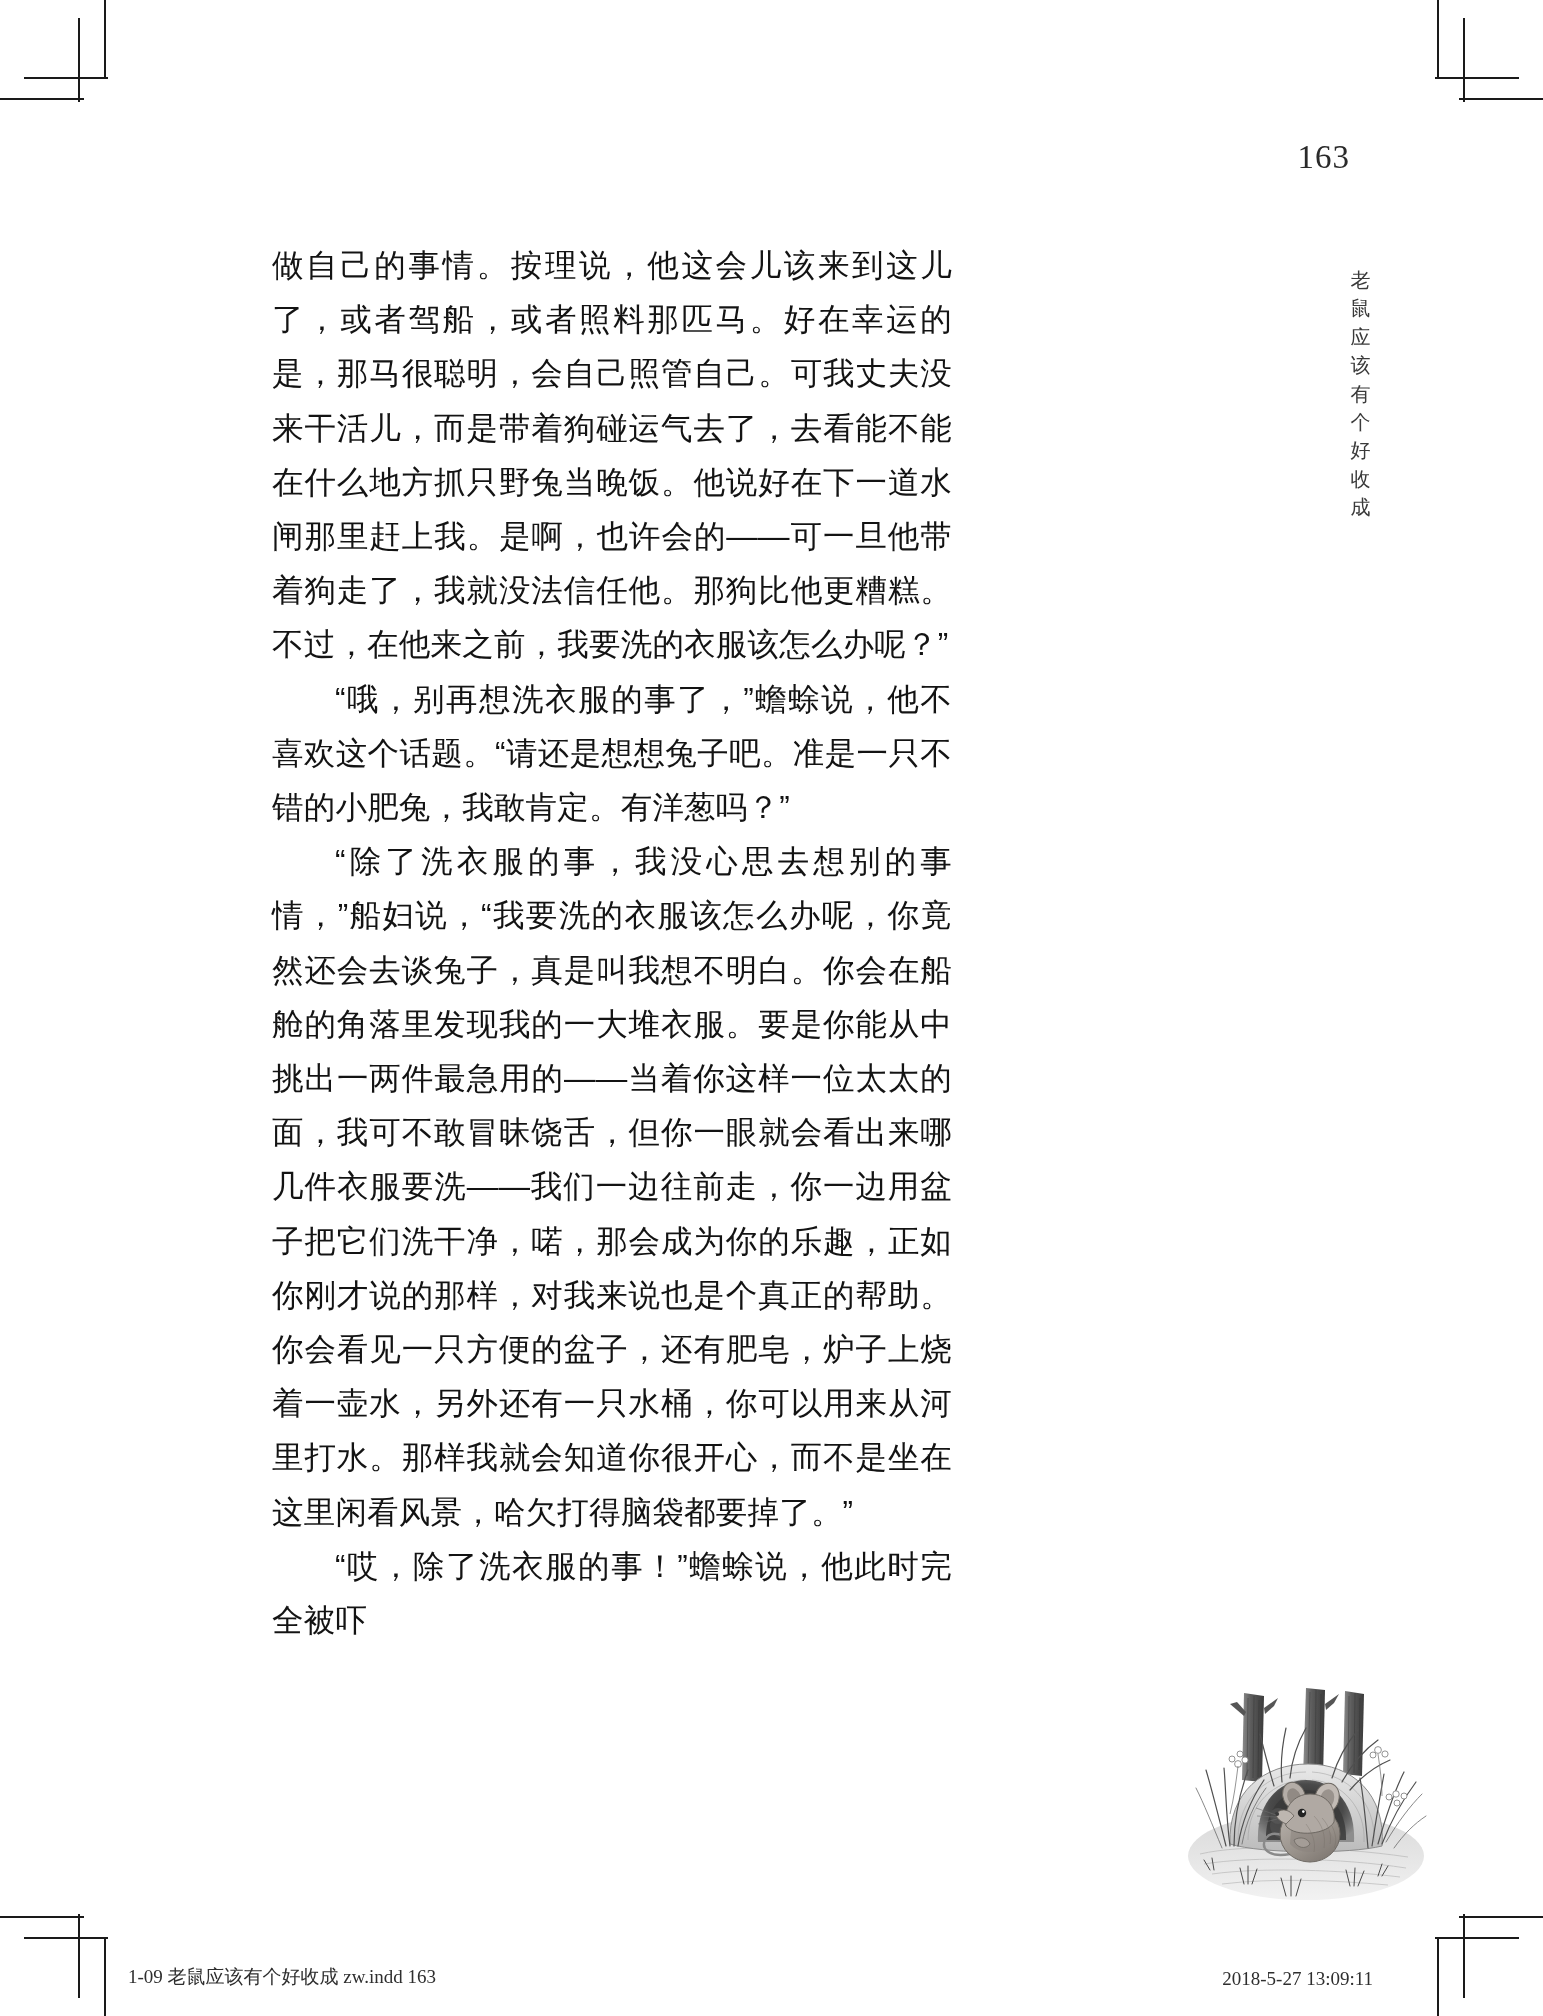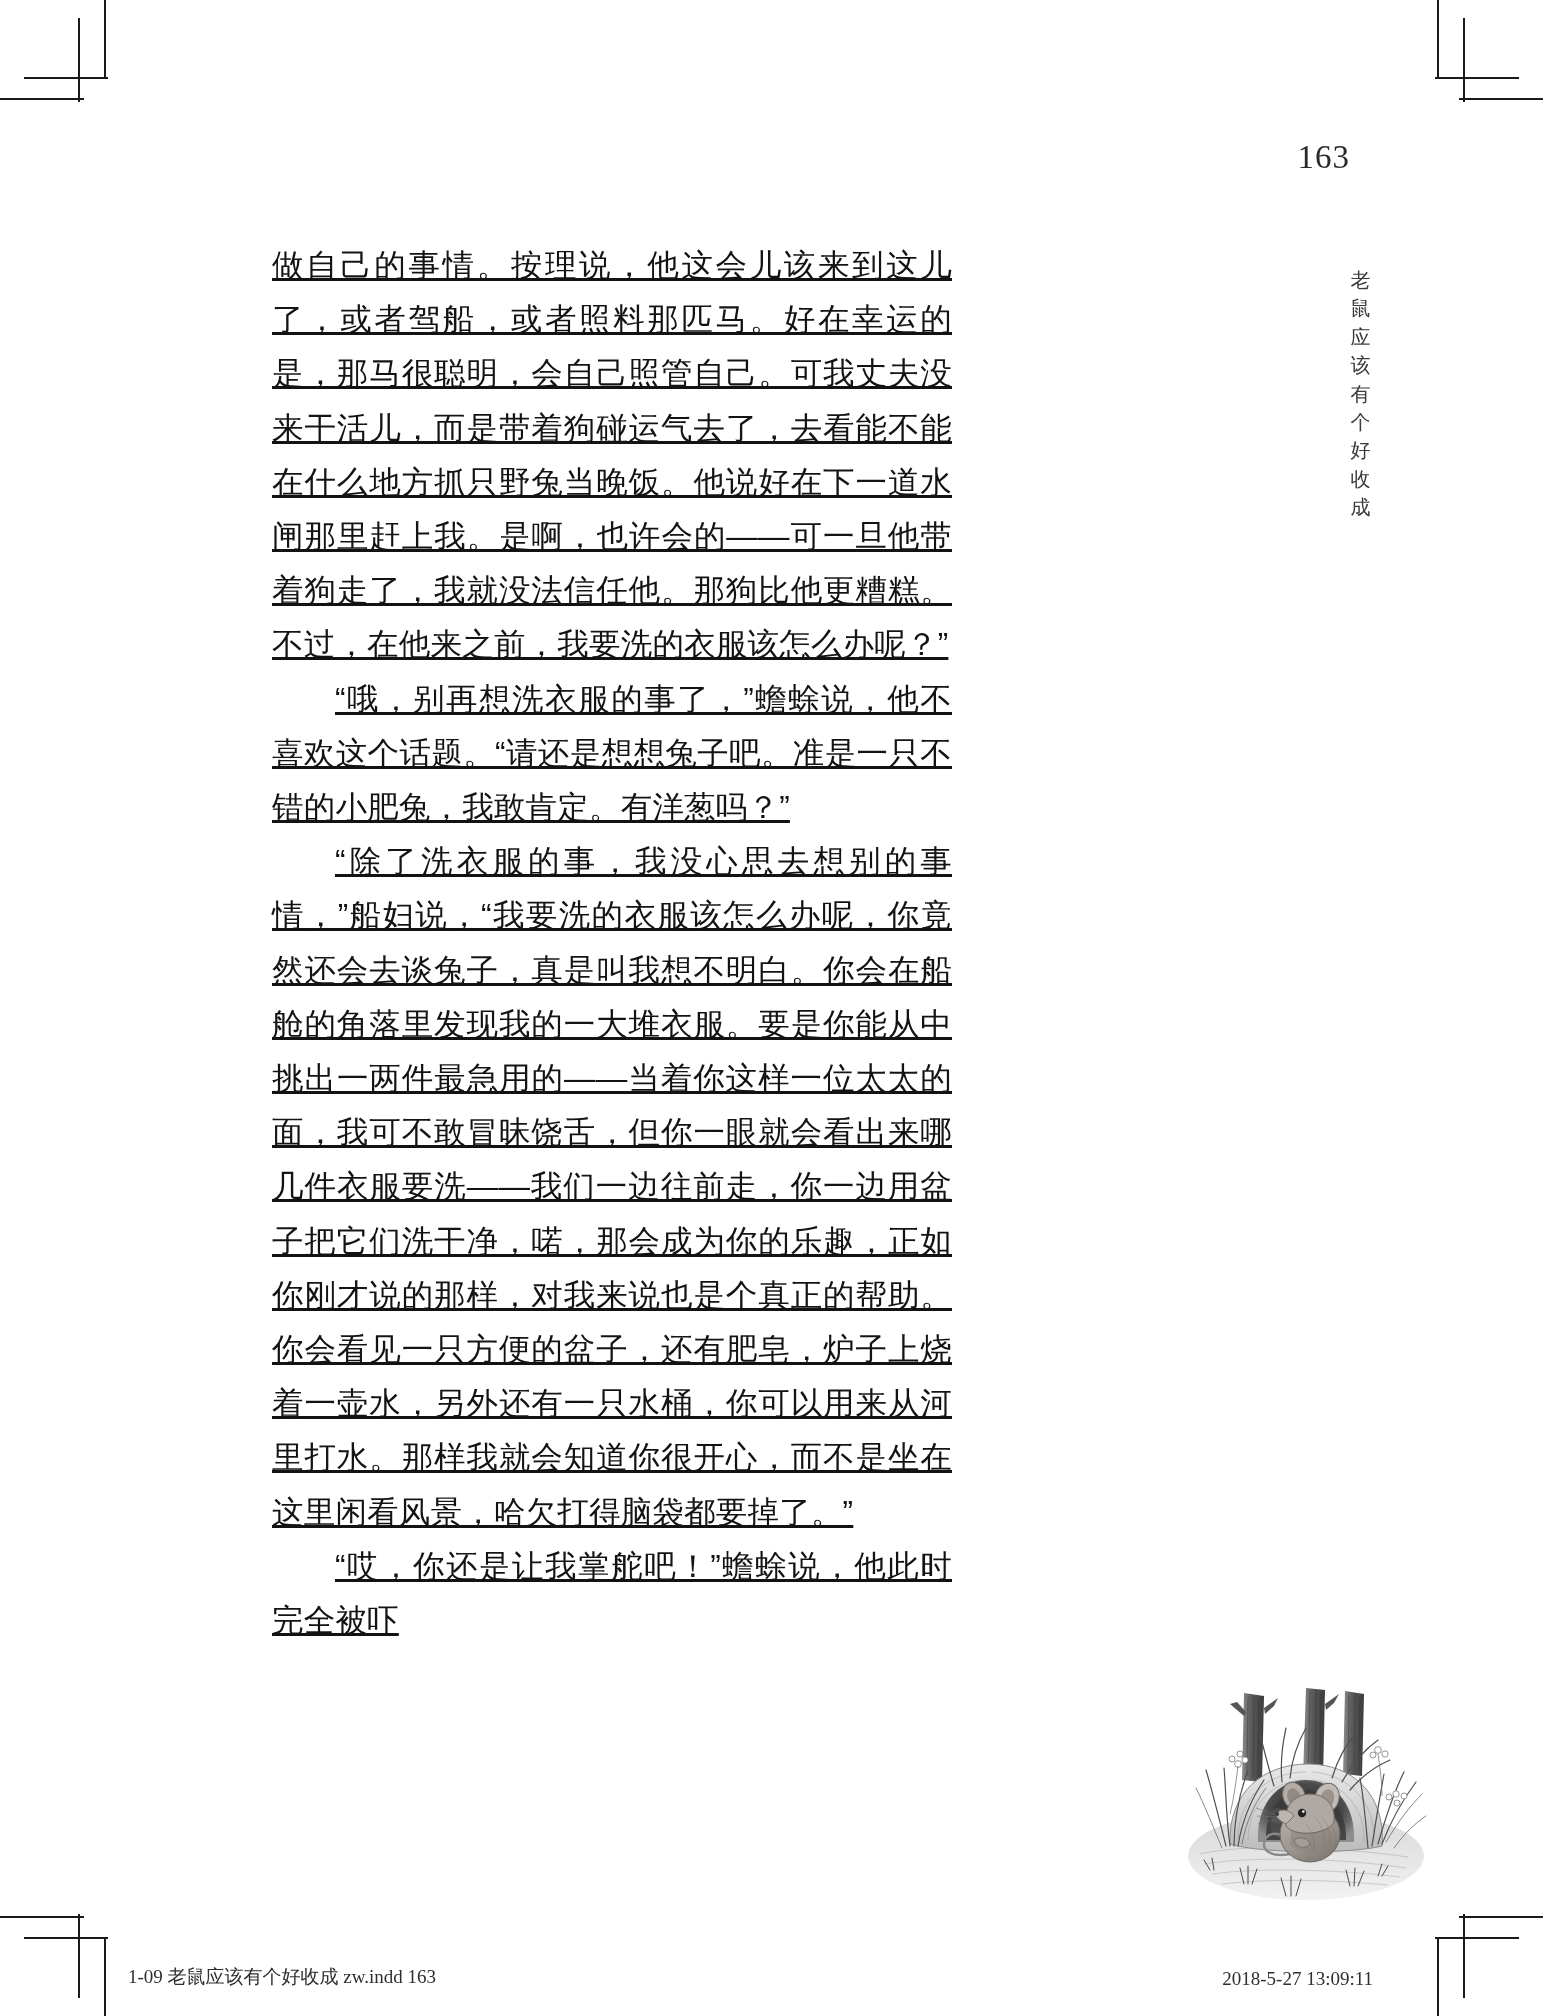--- a/index.html
+++ b/index.html
@@ -96,21 +96,20 @@
     color: #131313;
     text-align: justify;
     text-justify: inter-character;
     letter-spacing: 0.2px;
   }
   #body-text p {
     margin: 0;
     text-align: justify;
     text-align-last: left;
     word-break: break-all;
-    text-decoration: underline;
   }
   #body-text p.indent { text-indent: 2em; }
 
   
   #illustration {
     position: absolute;
     left: 1182px;
     top: 1658px;
     width: 248px;
     height: 248px;
@@ -168,21 +167,21 @@
   <span>个</span>
   <span>好</span>
   <span>收</span>
   <span>成</span>
 </div>
 
 <div id="body-text">
   <p>做自己的事情。按理说，他这会儿该来到这儿了，或者驾船，或者照料那匹马。好在幸运的是，那马很聪明，会自己照管自己。可我丈夫没来干活儿，而是带着狗碰运气去了，去看能不能在什么地方抓只野兔当晚饭。他说好在下一道水闸那里赶上我。是啊，也许会的——可一旦他带着狗走了，我就没法信任他。那狗比他更糟糕。不过，在他来之前，我要洗的衣服该怎么办呢？”</p>
   <p class="indent">“哦，别再想洗衣服的事了，”蟾蜍说，他不喜欢这个话题。“请还是想想兔子吧。准是一只不错的小肥兔，我敢肯定。有洋葱吗？”</p>
   <p class="indent">“除了洗衣服的事，我没心思去想别的事情，”船妇说，“我要洗的衣服该怎么办呢，你竟然还会去谈兔子，真是叫我想不明白。你会在船舱的角落里发现我的一大堆衣服。要是你能从中挑出一两件最急用的——当着你这样一位太太的面，我可不敢冒昧饶舌，但你一眼就会看出来哪几件衣服要洗——我们一边往前走，你一边用盆子把它们洗干净，喏，那会成为你的乐趣，正如你刚才说的那样，对我来说也是个真正的帮助。你会看见一只方便的盆子，还有肥皂，炉子上烧着一壶水，另外还有一只水桶，你可以用来从河里打水。那样我就会知道你很开心，而不是坐在这里闲看风景，哈欠打得脑袋都要掉了。”</p>
-  <p class="indent">“哎，你还是让我掌舵吧！”蟾蜍说，他此时完全被吓</p>
+  <p class="indent">“哎，除了洗衣服的事！”蟾蜍说，他此时完全被吓</p>
 </div>
 
 <div id="illustration">
 <svg viewBox="0 0 248 248" xmlns="http://www.w3.org/2000/svg">
   <defs>
     <radialGradient id="holeGrad" cx="50%" cy="45%" r="62%">
       <stop offset="0%" stop-color="#2c2c2c"></stop>
       <stop offset="62%" stop-color="#4a4a4a"></stop>
       <stop offset="100%" stop-color="#8d8d8d"></stop>
     </radialGradient>

